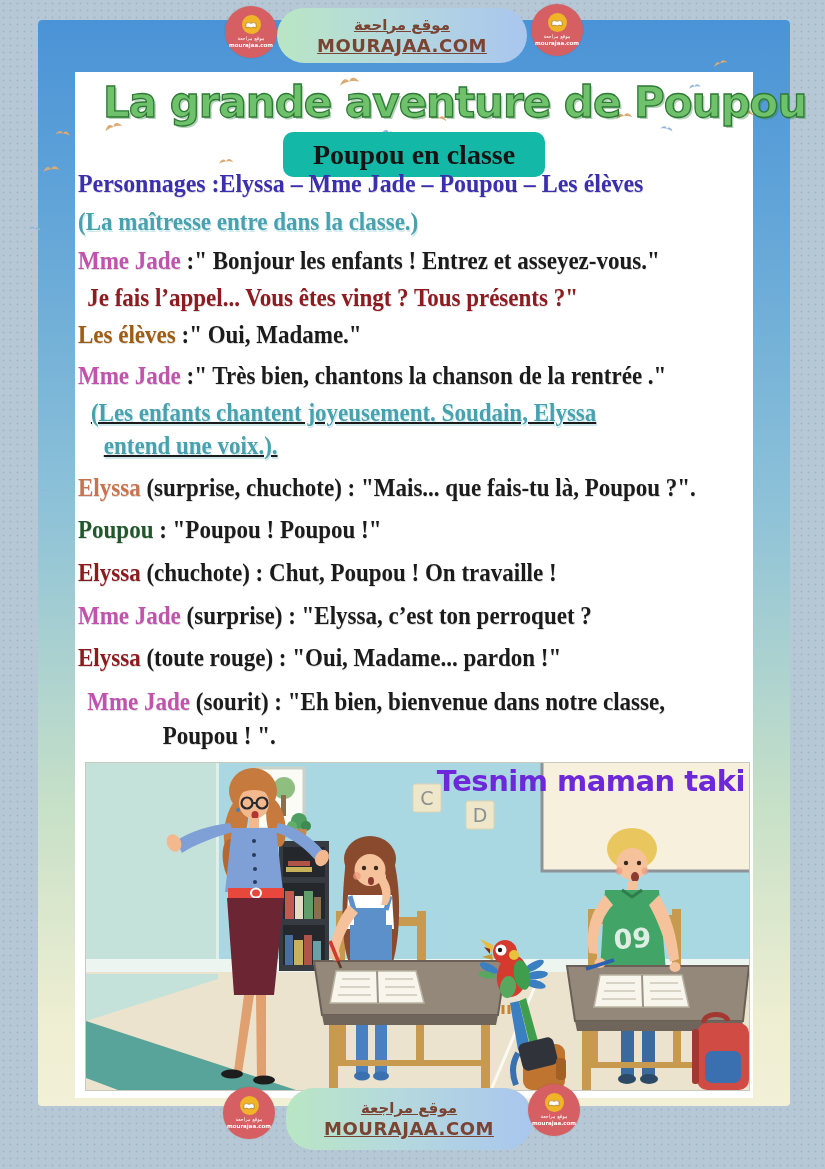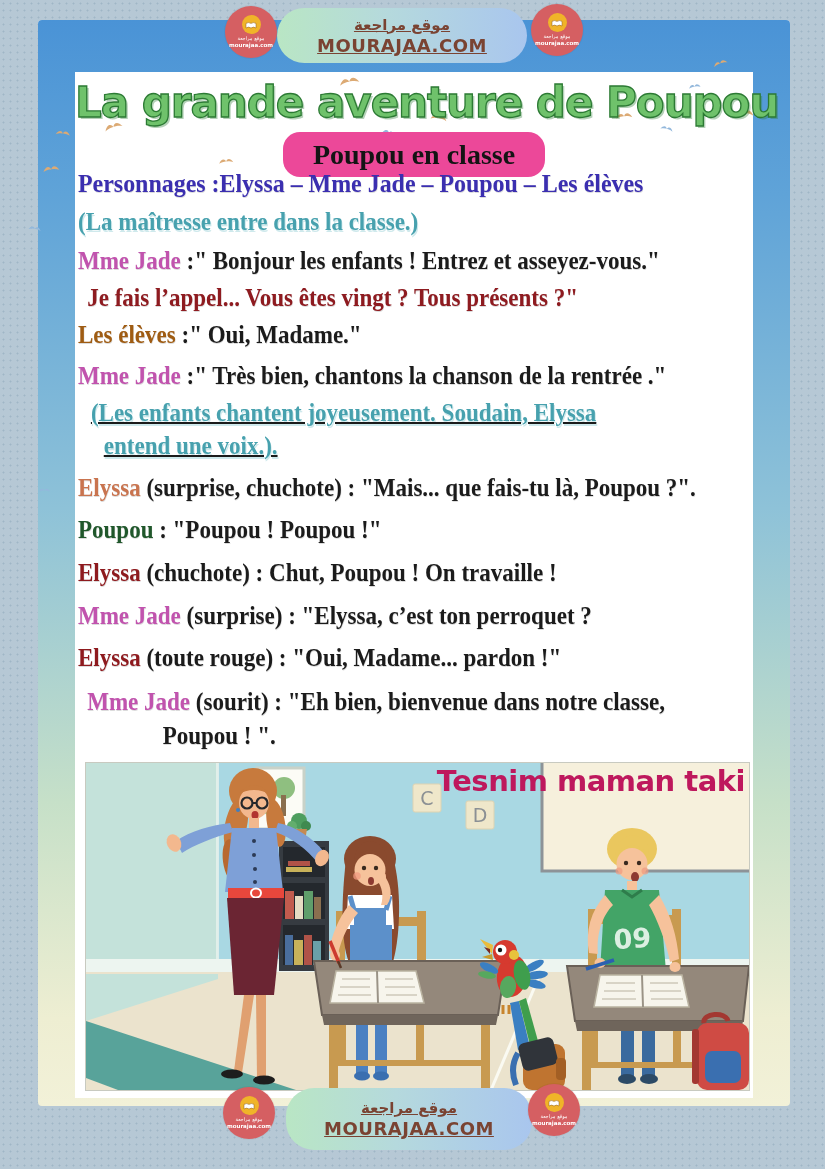--- a/index.html
+++ b/index.html
@@ -38,24 +38,25 @@
   }
   .logo .badge{width:19px;height:19px;border-radius:50%;background:#f0b429;display:flex;align-items:center;justify-content:center;}
   .logo .l1{font-family:"DejaVu Sans",sans-serif;font-size:5px;color:#fff;line-height:6px;}
   .logo .l2{font-family:"DejaVu Sans",sans-serif;font-size:5.5px;font-weight:bold;color:#fff;line-height:7px;}
   
   .title{
     position:absolute;left:75px;top:78px;width:678px;text-align:center;
     font-family:"DejaVu Sans",sans-serif;font-weight:bold;font-size:42px;letter-spacing:-1px;
     color:#6fc26b;-webkit-text-stroke:1.3px #2c7a34;text-shadow:2px 2px 0 rgba(44,122,52,.35);
     white-space:nowrap;
+    padding-left:28px;
   }
   .subtitle{
     position:absolute;left:283px;top:132px;width:262px;height:45px;
-    background:#ec4899;border-radius:17px;
+    background:#14b8a6;border-radius:10px;
     display:flex;align-items:center;justify-content:center;
     font-size:28px;font-weight:bold;color:#141414;
   }
   
   .dialogue{position:absolute;left:78px;top:168px;width:674px;}
   .line{
     font-size:25px;font-weight:bold;color:#1b1b1b;line-height:31px;white-space:nowrap;
     transform:scaleX(.92);transform-origin:0 50%;
     text-shadow:.5px 1px 0 rgba(0,0,0,.14);
   }
@@ -64,21 +65,21 @@
   .line.underline{text-decoration:underline;text-decoration-thickness:2px;}
   .spk{font-weight:bold;}
   
   .illustration{
     position:absolute;left:85px;top:762px;width:663px;height:327px;
     border:1px solid #c8cac0;box-sizing:content-box;overflow:hidden;background:#a9d8e3;
   }
   .illustration svg{display:block;}
   .credit{
     position:absolute;top:1px;right:4px;
-    font-family:"DejaVu Sans",sans-serif;font-weight:bold;font-size:29px;color:#be185d;
+    font-family:"DejaVu Sans",sans-serif;font-weight:bold;font-size:29px;color:#6d28d9;
     letter-spacing:-.5px;
   }
   .bird{position:absolute;}
 </style>
 </head>
 <body>
 
 <div class="page-topstrip"></div>
 <div class="page"></div>
 <div class="card"></div>

